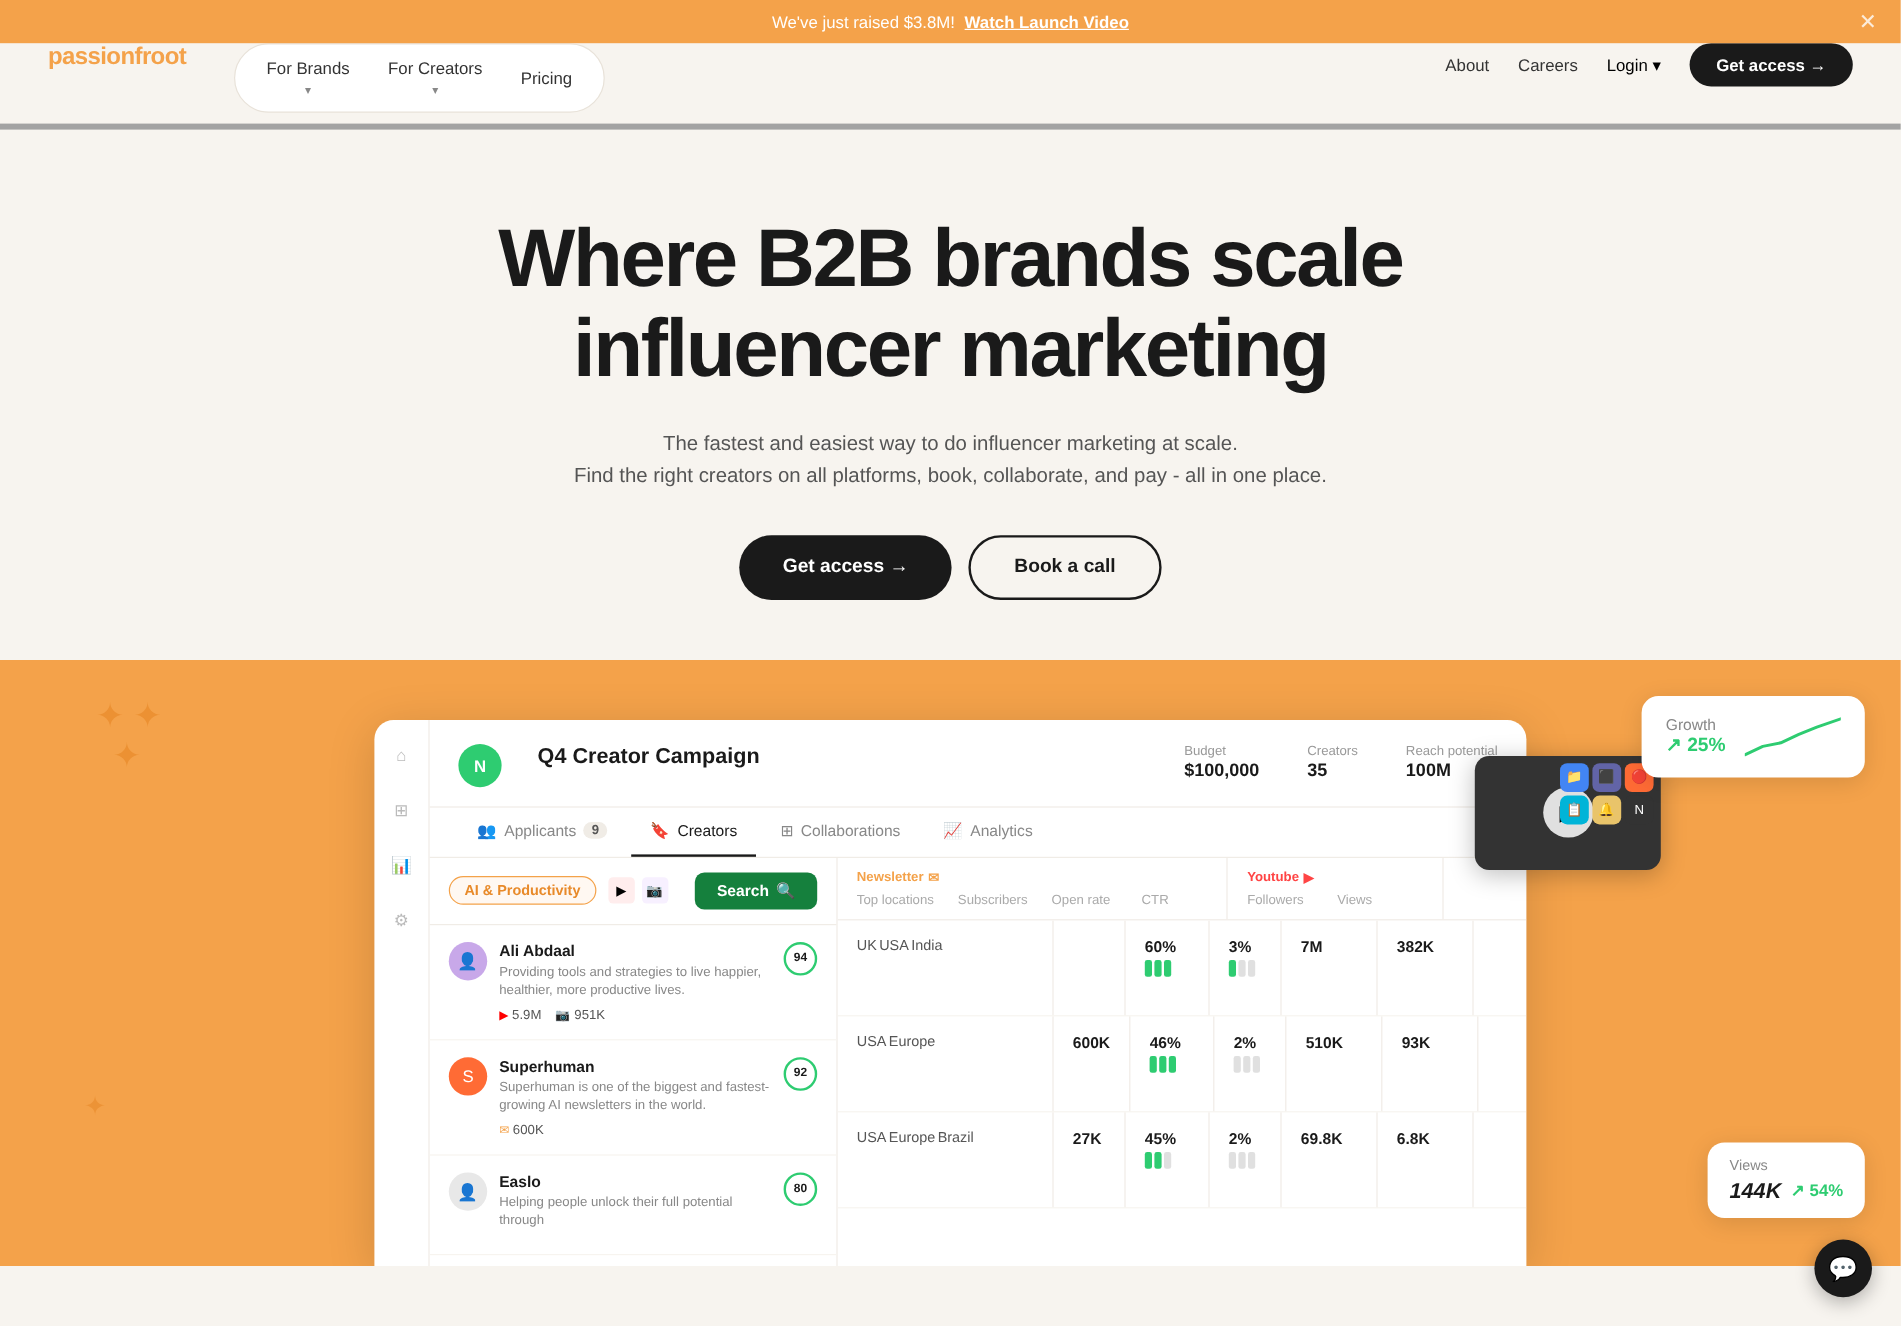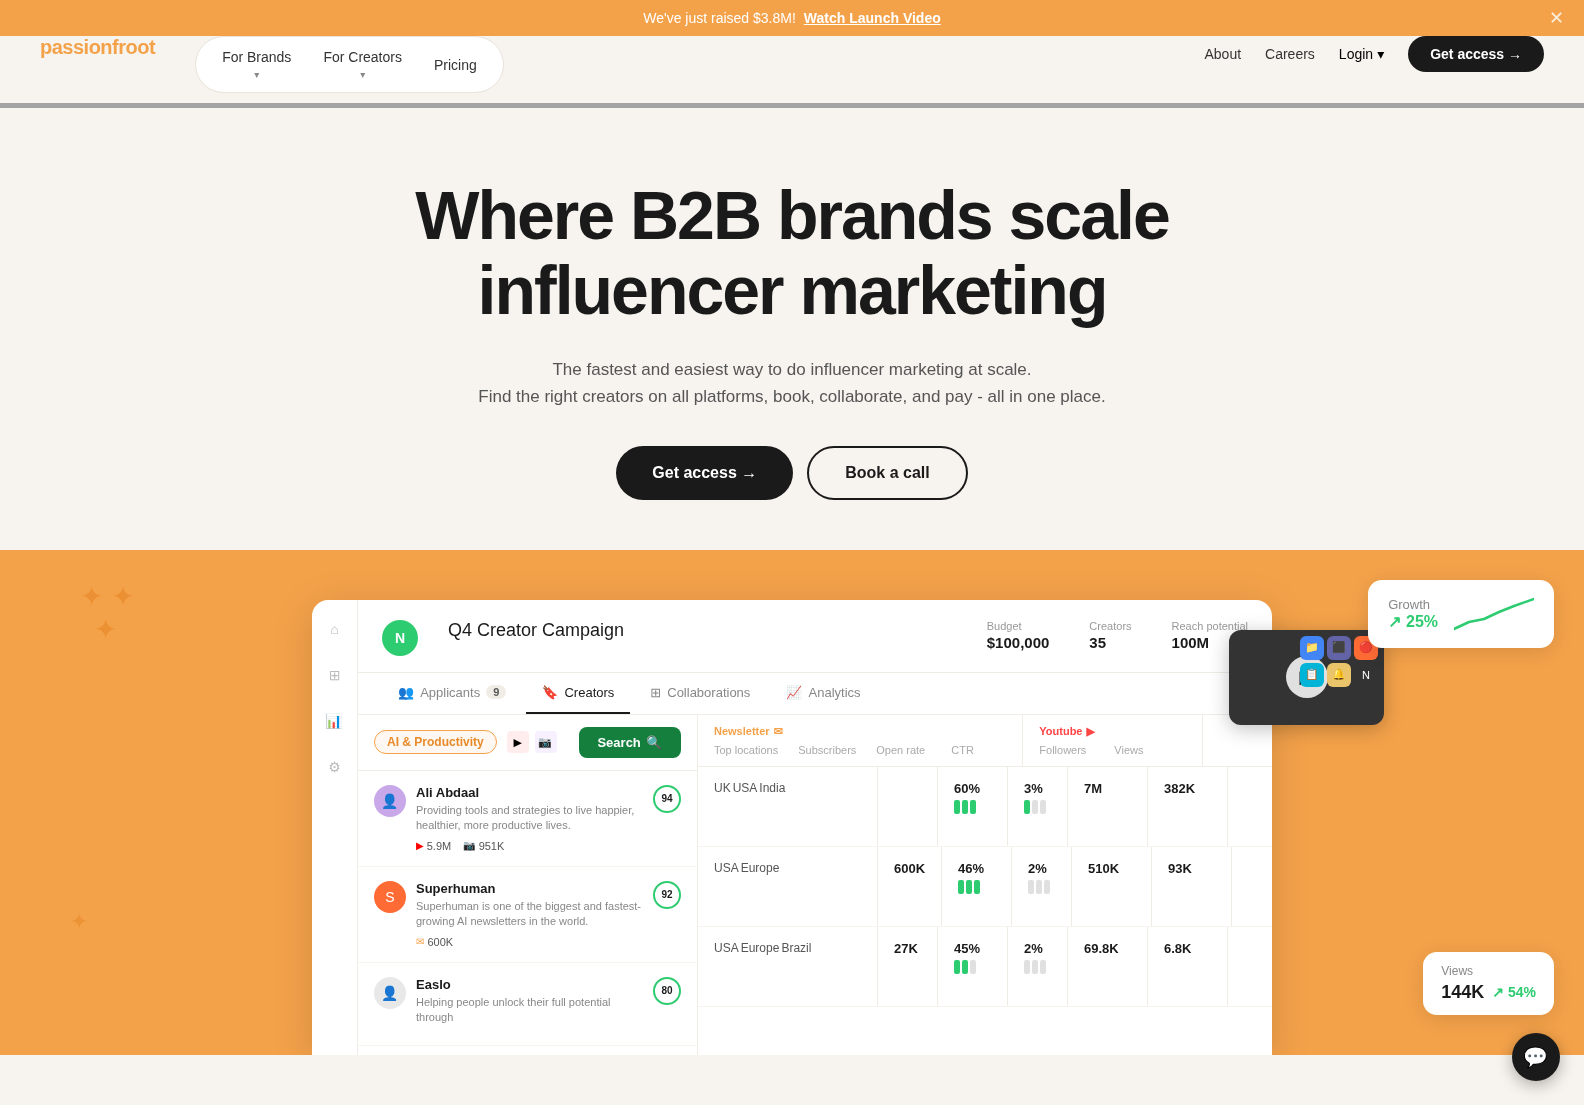--- a/index.html
+++ b/index.html
@@ -223,21 +223,21 @@
       color: #fff;
       font-weight: 700;
       font-size: 14px;
       flex-shrink: 0;
     }
     .campaign-title-section {
       flex: 1;
     }
     .campaign-title {
       font-size: 18px;
-      font-weight: 400;
+      font-weight: 700;
       color: #1a1a1a;
       margin-bottom: 4px;
     }
     .campaign-stats {
       display: flex;
       gap: 40px;
       margin-left: auto;
     }
     .campaign-stat-label {
       font-size: 11px;
@@ -869,21 +869,21 @@
       <div style="font-size:16px;font-weight:800;color:#2ecc71;">↗ 25%</div>
     </div>
     <svg class="growth-chart" width="80" height="40" viewBox="0 0 80 40">
       <polyline points="0,35 15,28 30,25 45,18 60,12 80,5" fill="none" stroke="#2ecc71" stroke-width="2.5" stroke-linecap="round" stroke-linejoin="round"></polyline>
     </svg>
   </div>
 
   <div class="float-card-views" style="position:absolute;bottom:40px;right:30px;background:#fff;border-radius:14px;padding:12px 18px;box-shadow:0 4px 20px rgba(0,0,0,0.12);z-index:10;">
     <div style="font-size:12px;color:#888;margin-bottom:4px;">Views</div>
     <div style="display:flex;align-items:center;gap:8px;">
-      <span style="font-size:18px;font-weight:800;color:#1a1a1a;">144K</span>
+      <span style="font-size:18px;font-weight:800;color:#1a1a1a;font-style:italic;">144K</span>
       <span style="font-size:14px;font-weight:700;color:#2ecc71;">↗ 54%</span>
     </div>
   </div>
 
   <div style="position:absolute;right:200px;top:80px;width:155px;height:95px;border-radius:12px;background:#333;display:flex;align-items:center;justify-content:center;box-shadow:0 4px 20px rgba(0,0,0,0.25);z-index:9;overflow:hidden;">
     <div style="width:42px;height:42px;background:rgba(255,255,255,0.85);border-radius:50%;display:flex;align-items:center;justify-content:center;font-size:18px;cursor:pointer;">▶</div>
     <div style="position:absolute;top:6px;right:6px;display:grid;grid-template-columns:1fr 1fr 1fr;gap:3px;">
       <div style="width:24px;height:24px;background:#4285f4;border-radius:6px;display:flex;align-items:center;justify-content:center;font-size:11px;">📁</div>
       <div style="width:24px;height:24px;background:#6264a7;border-radius:6px;display:flex;align-items:center;justify-content:center;font-size:11px;">⬛</div>
       <div style="width:24px;height:24px;background:#ff6b35;border-radius:6px;display:flex;align-items:center;justify-content:center;font-size:11px;">🔴</div>

